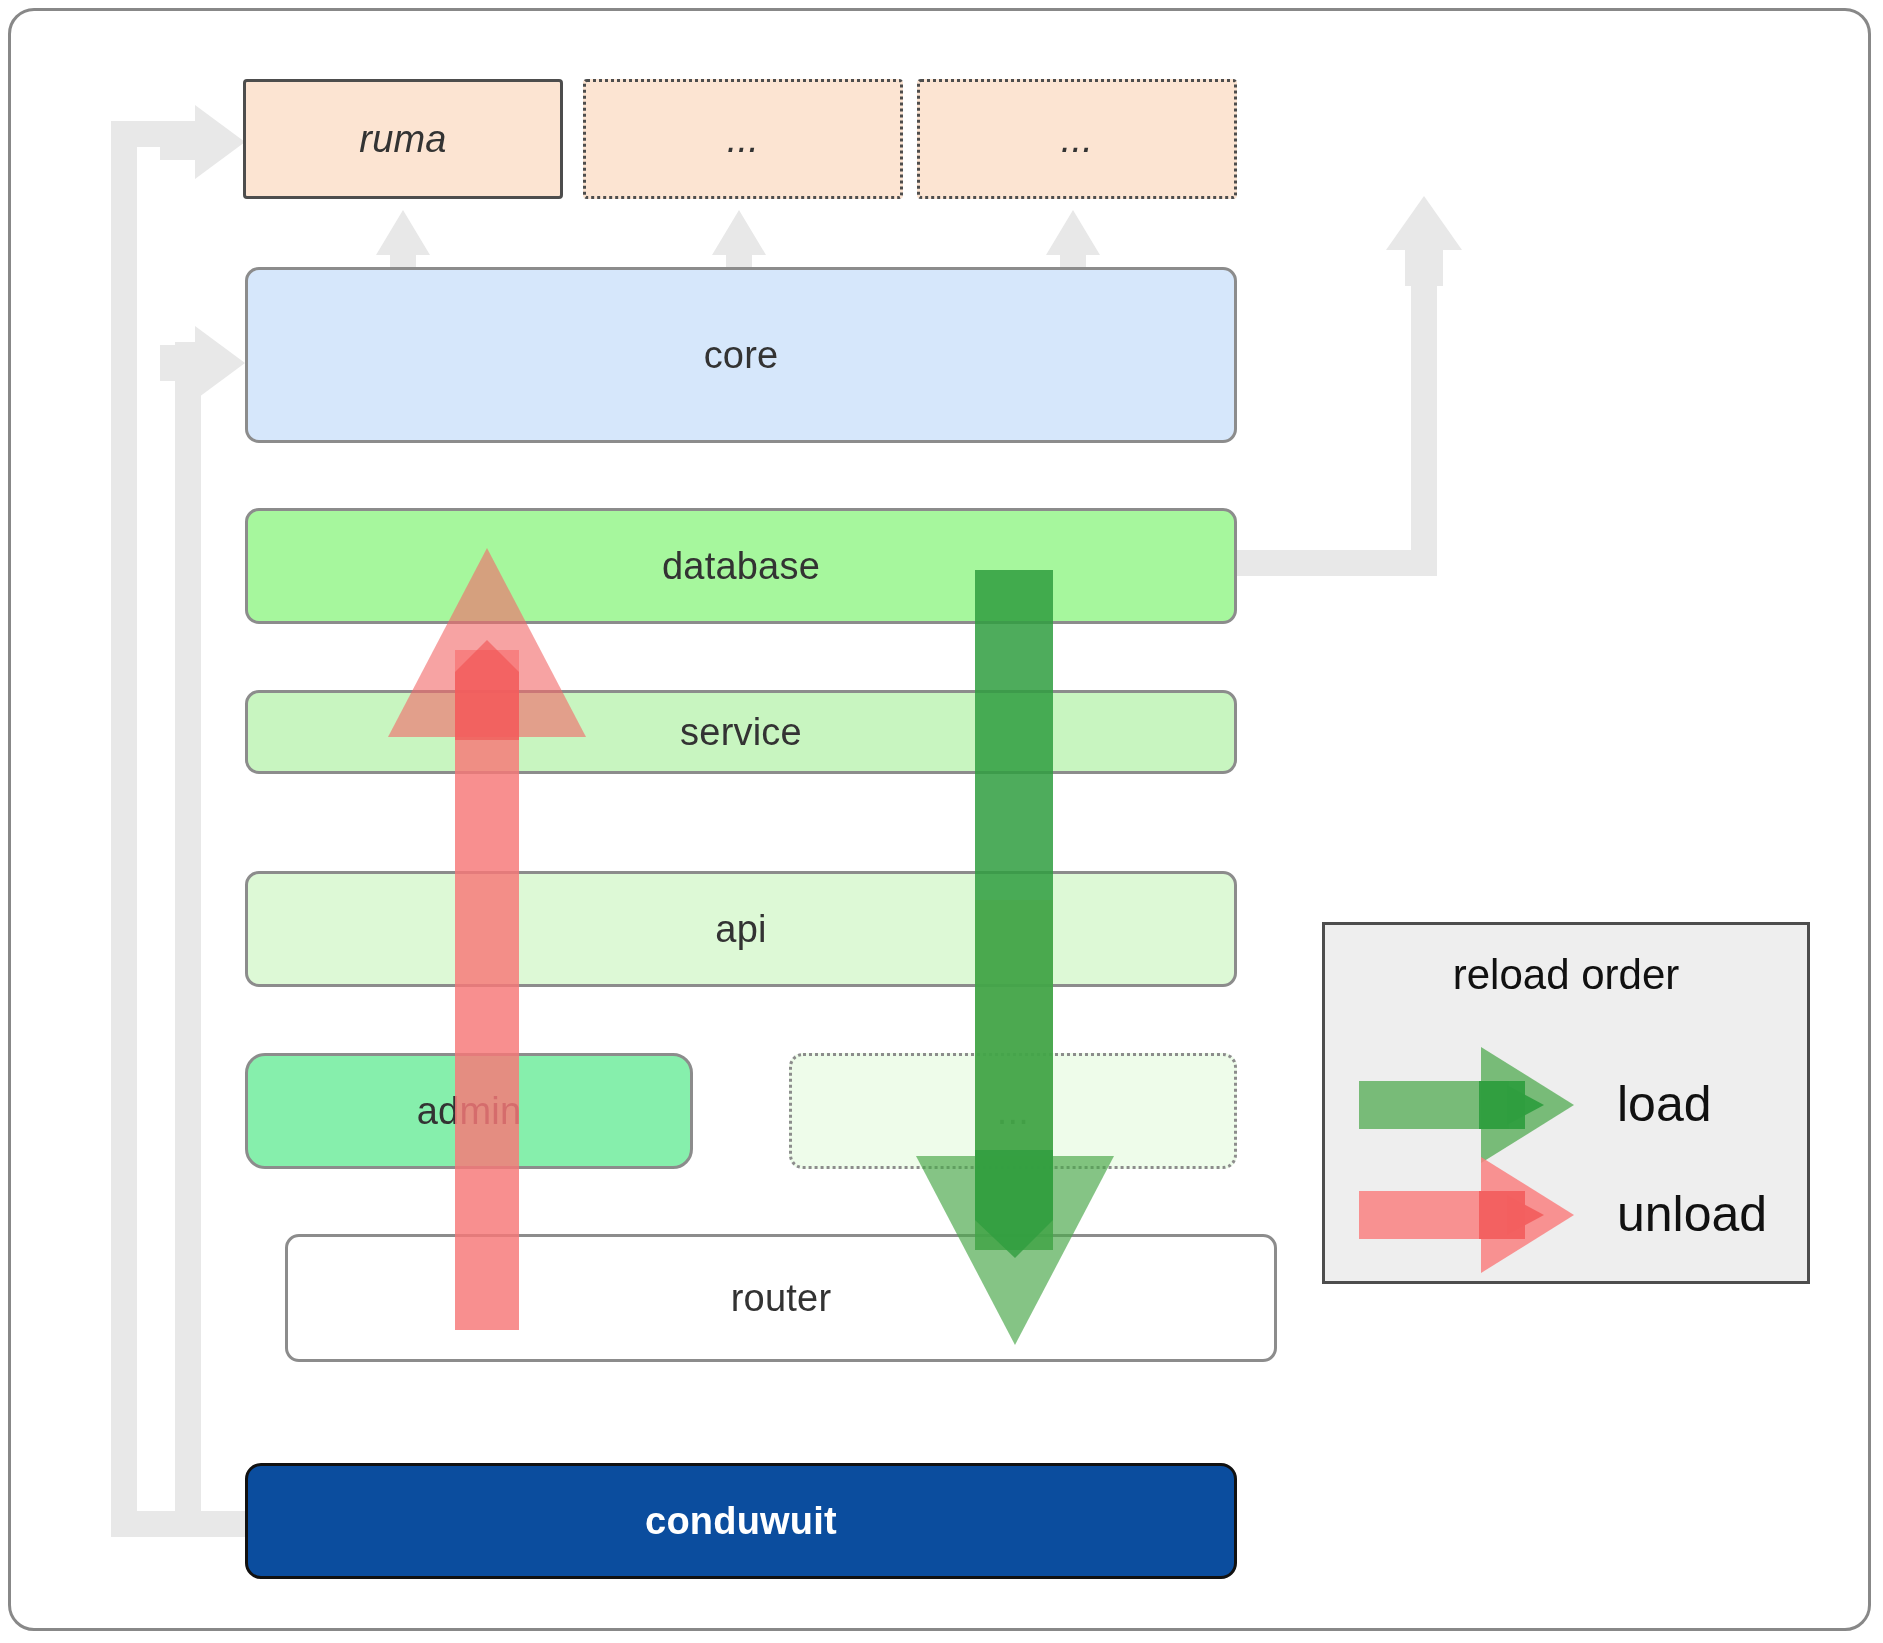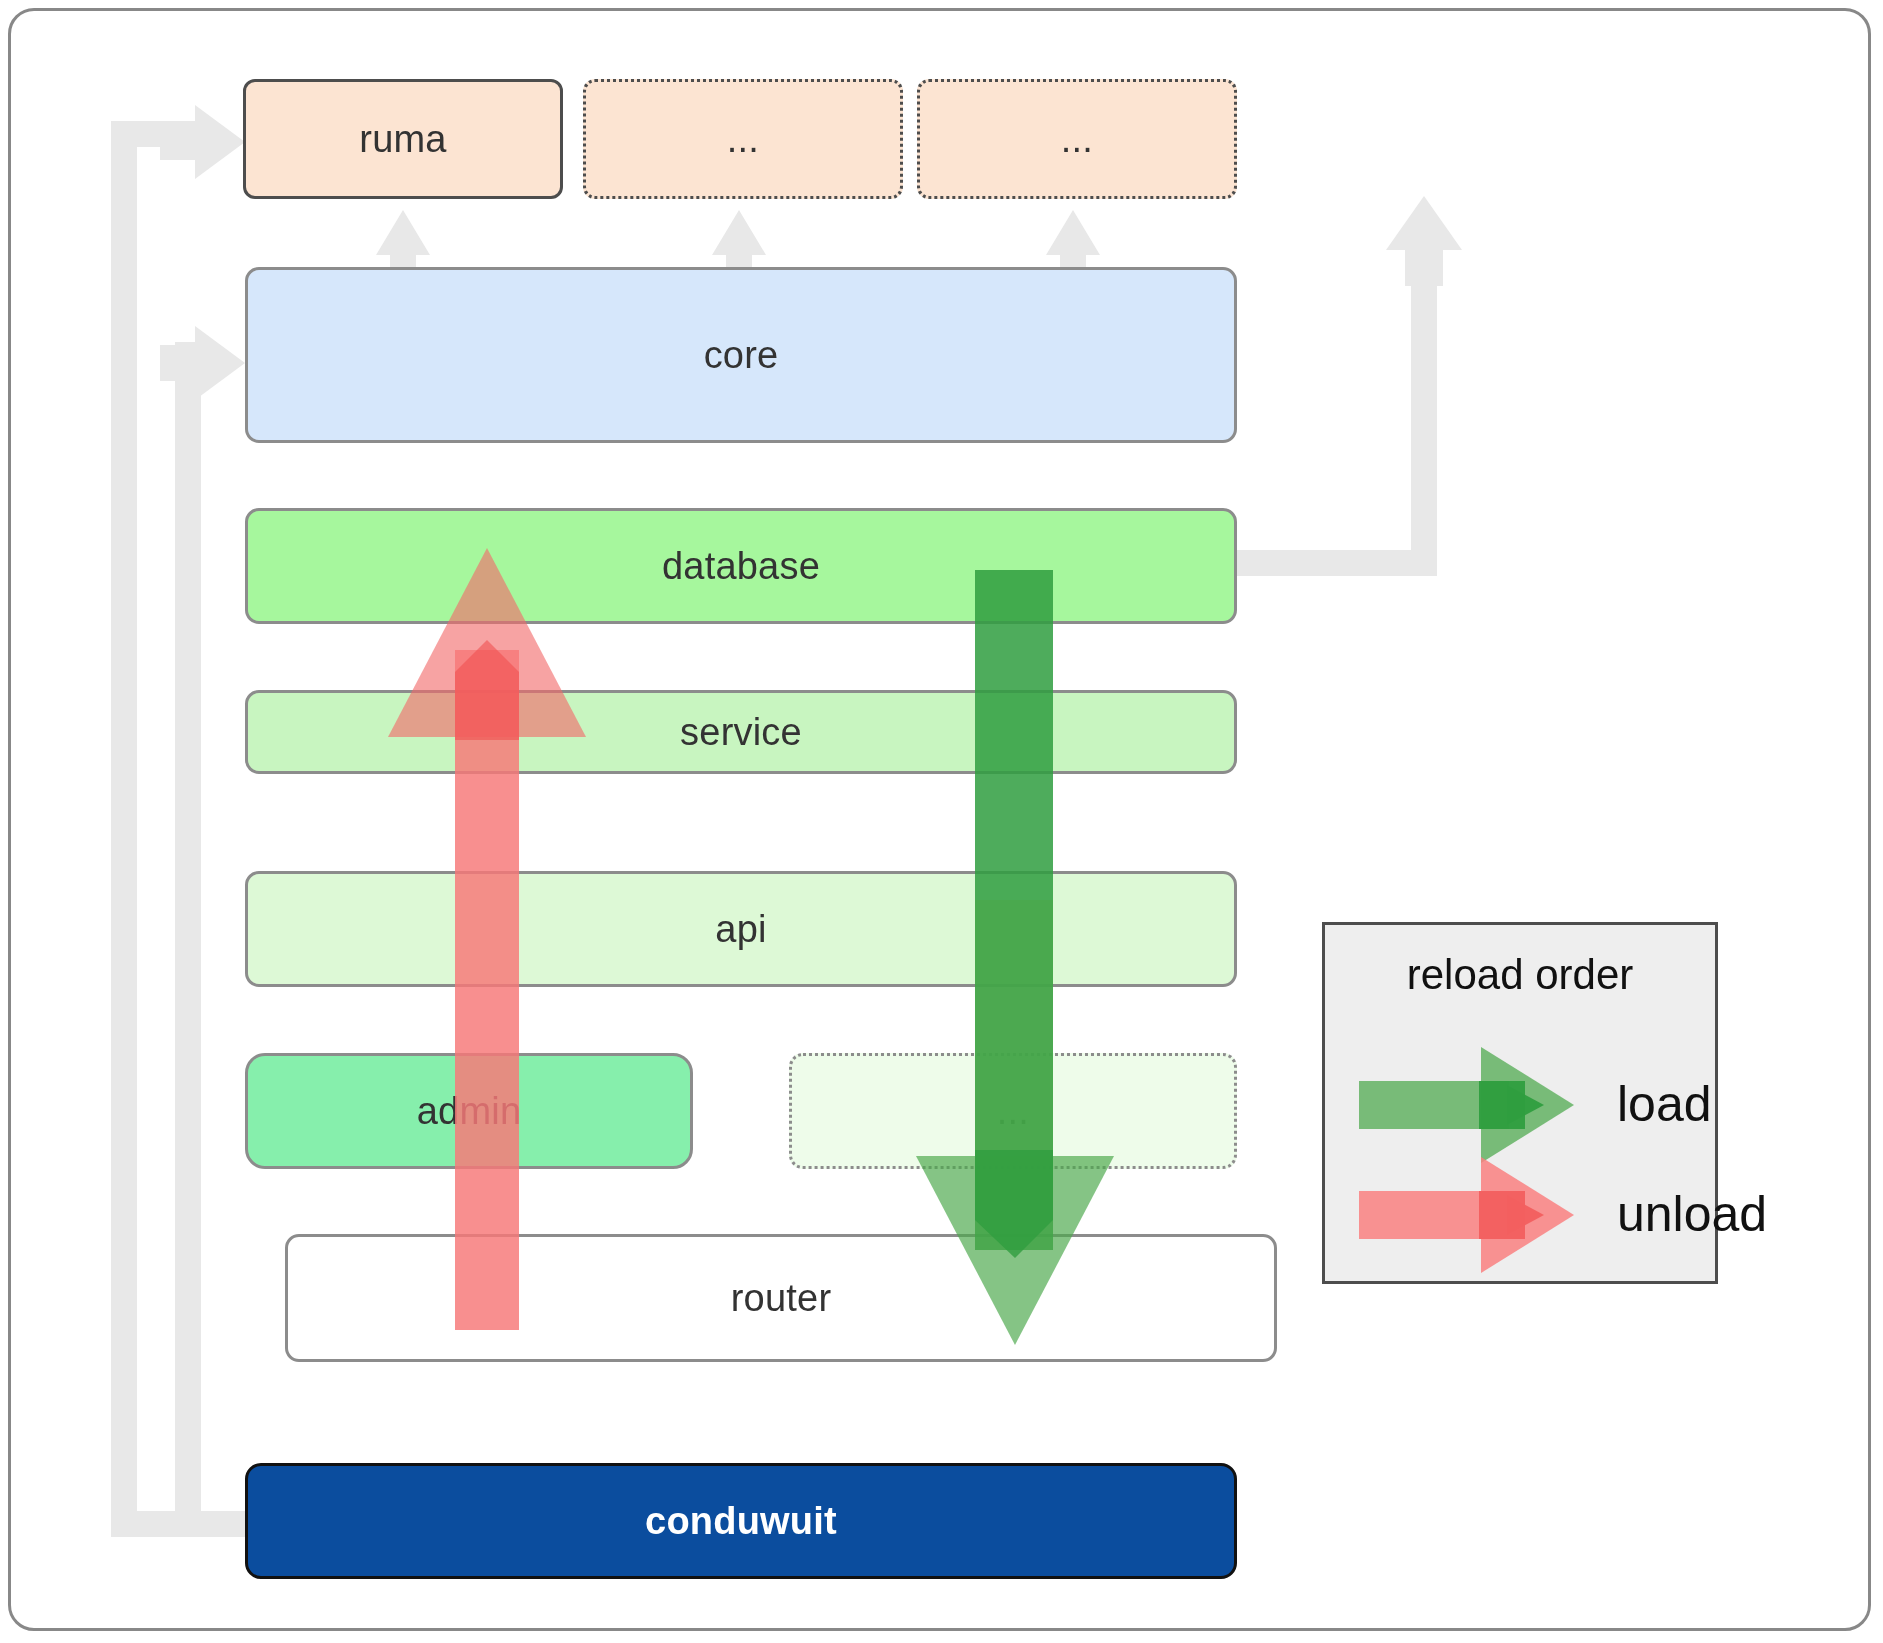--- a/index.html
+++ b/index.html
@@ -34,21 +34,22 @@
     color:#333333;
     font-size:38px;
     letter-spacing:.2px;
     z-index:5;
   }
 
   
   .dep{
     background:#fce4d2;
     border:3px solid #4d4d4d;
-    border-radius:12px;
+    border-radius:4px;
+    font-style:italic;
   }
   .dep.dotted{ border:3px dotted #4d4d4d; }
 
   
   .core{
     background:#d6e7fb;
     border:3px solid #8c8c8c;
   }
 
   
@@ -66,21 +67,21 @@
     border:3px solid #111111;
     color:#ffffff;
     font-weight:bold;
     border-radius:16px;
   }
 
   
   #legend{
     position:absolute;
     left:1322px; top:922px;
-    width:396px; height:362px;
+    width:488px; height:362px;
     background:#eeeeee;
     border:3px solid #4d4d4d;
     box-sizing:border-box;
     z-index:6;
   }
   #legend .legend-title{
     position:absolute; left:0; top:26px; width:100%;
     text-align:center;
     font-size:42px;
     color:#111111;

